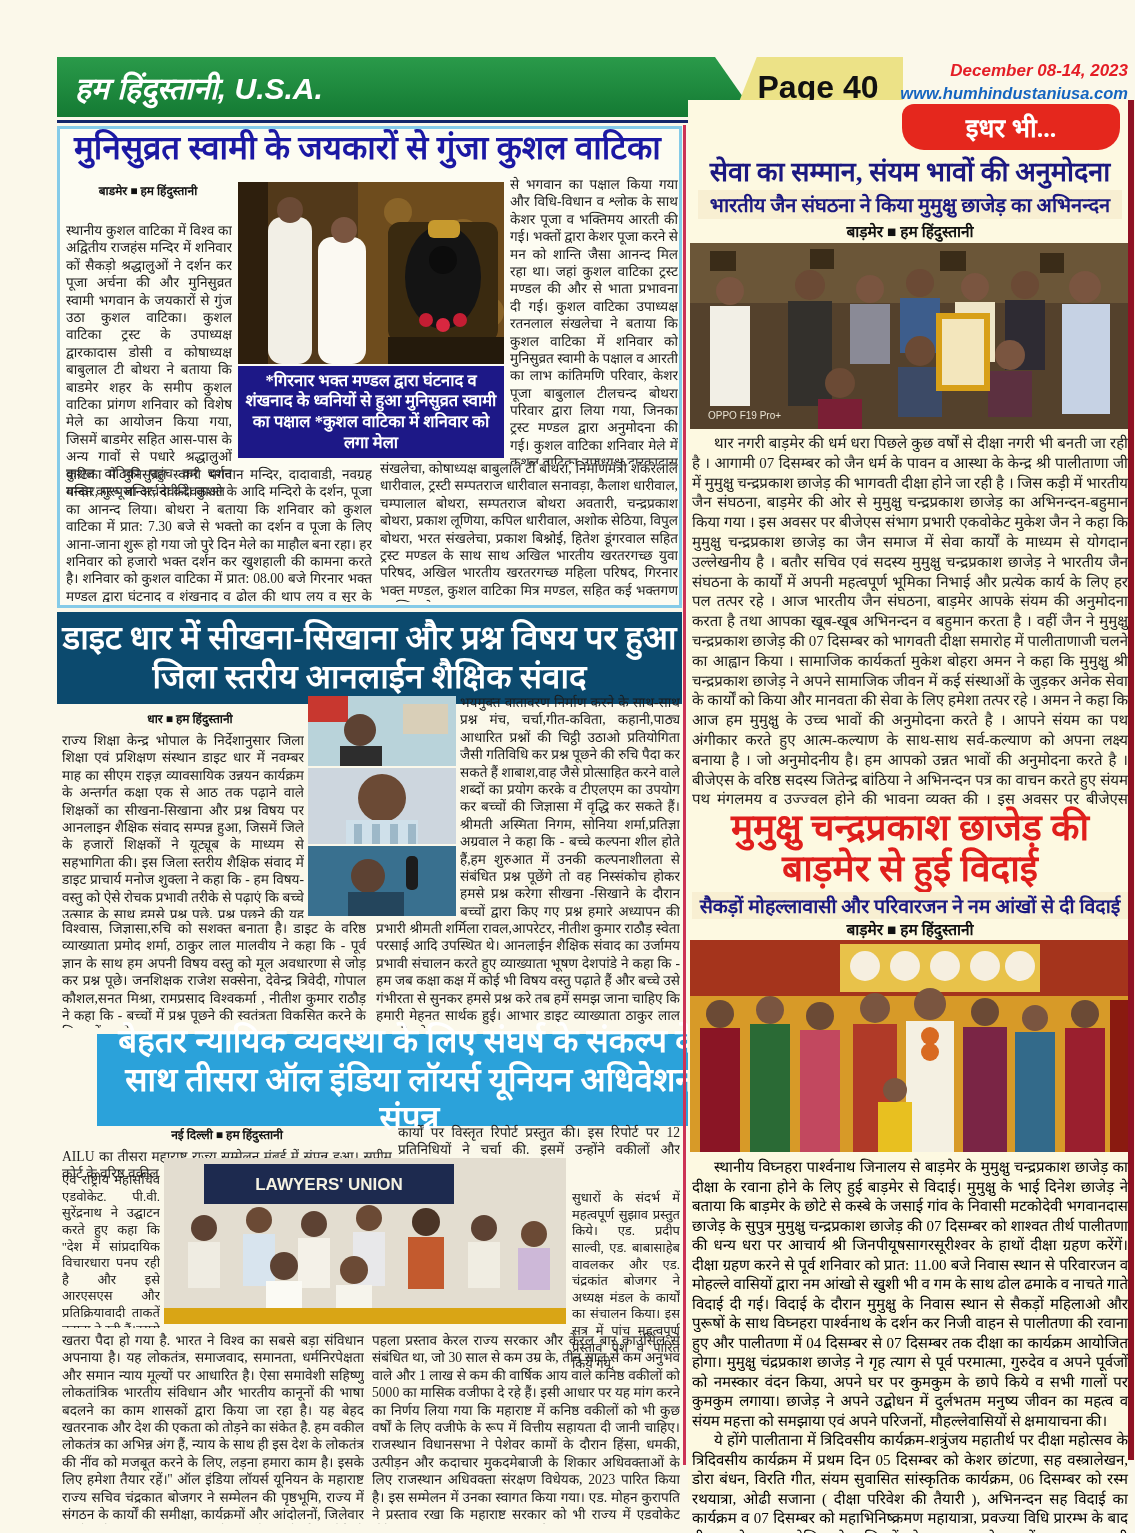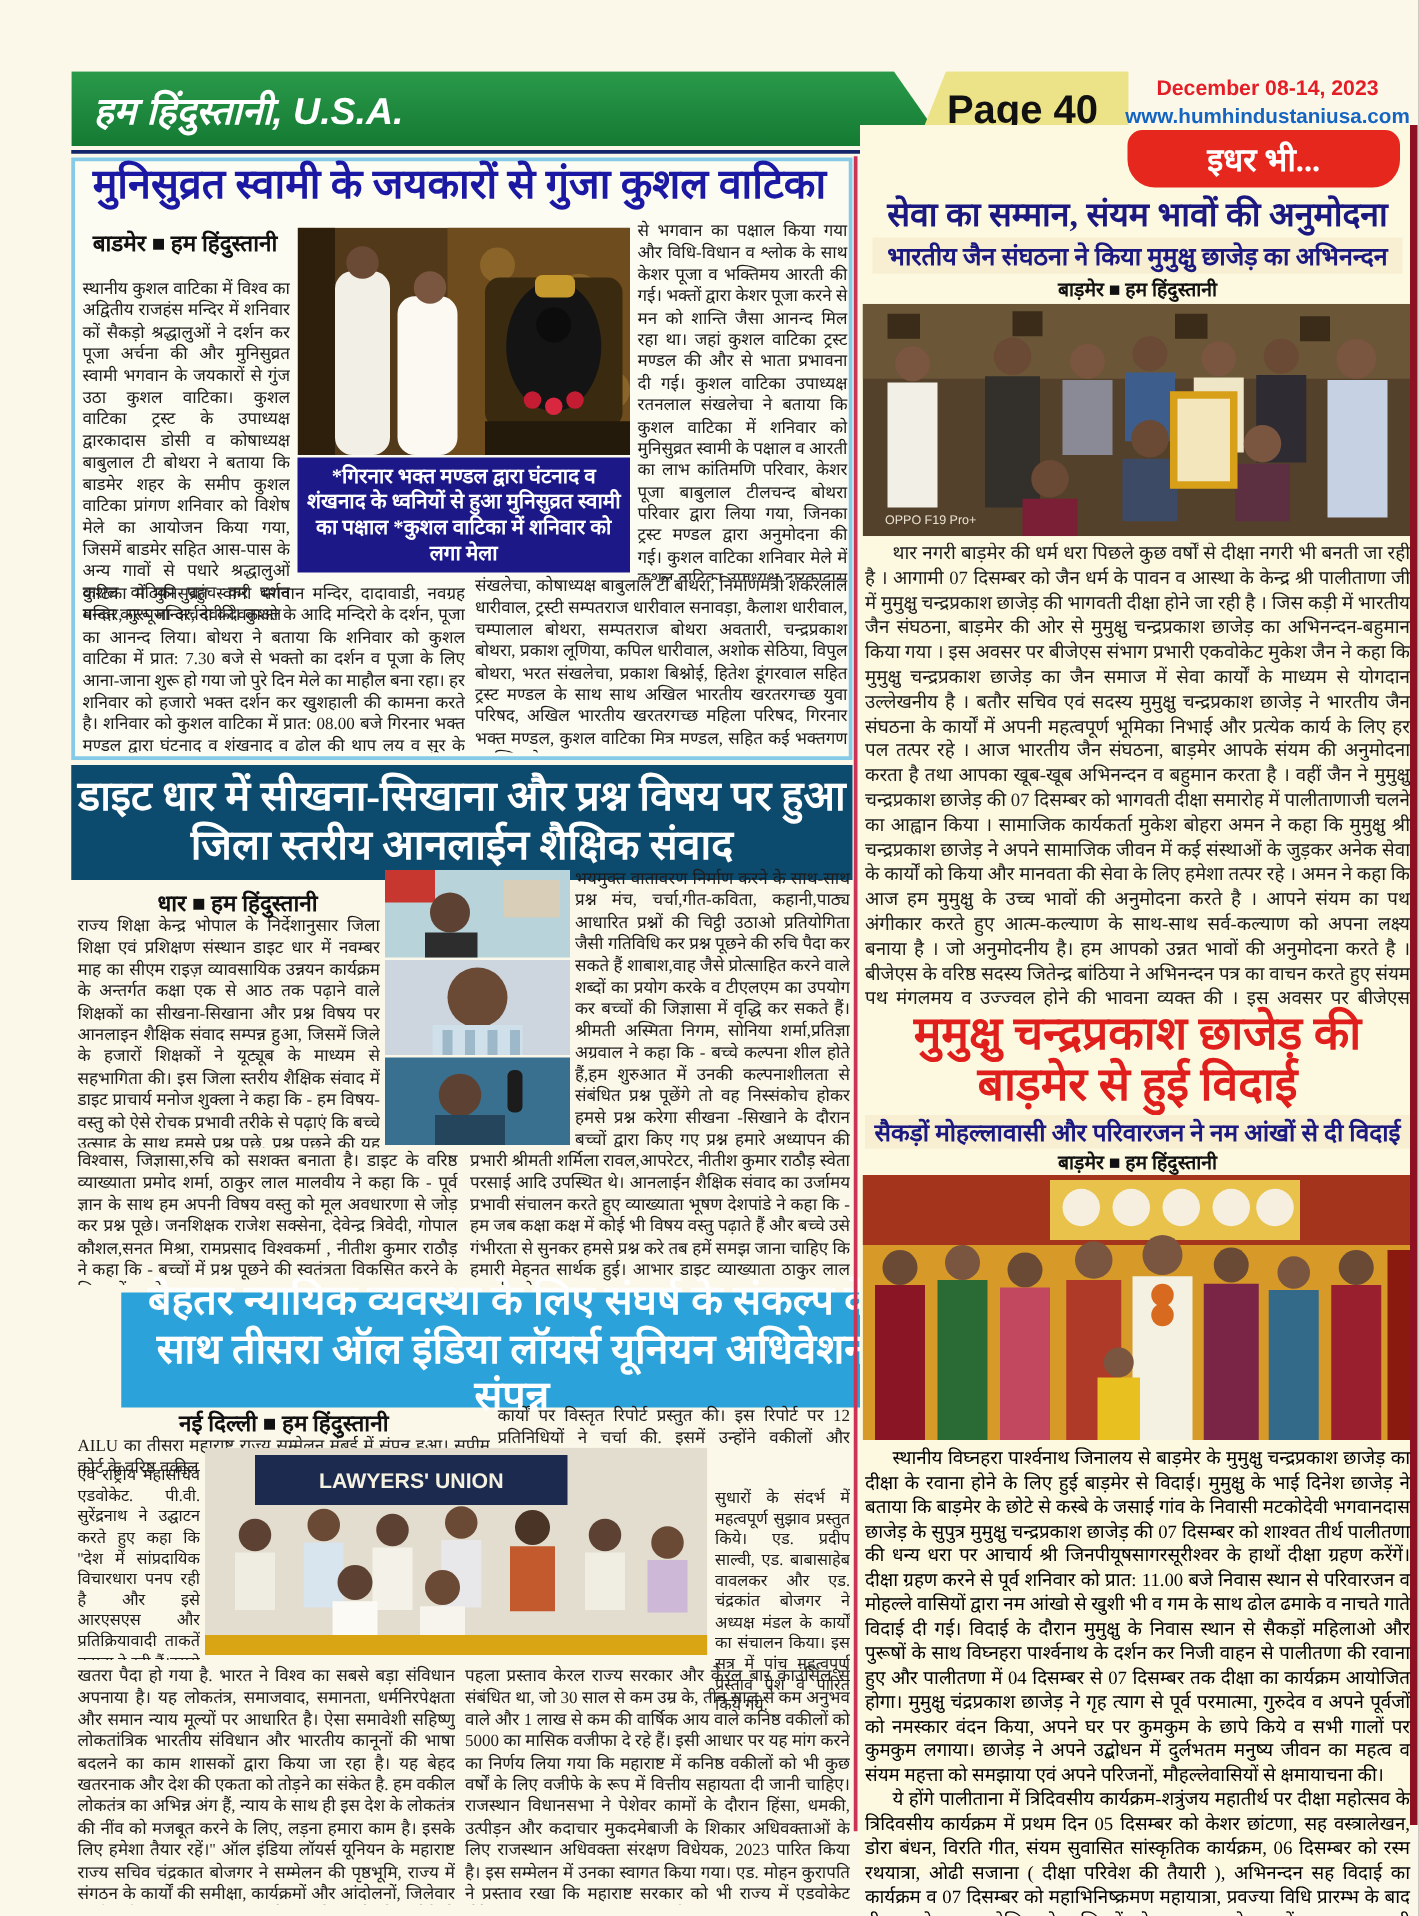--- a/index.html
+++ b/index.html
@@ -8,28 +8,28 @@
   .abs{position:absolute;}
   
   .masthead{left:57px;top:57px;width:700px;height:60px;background:linear-gradient(#2a9a4a,#147a33);
             clip-path:polygon(0 0,94% 0,100% 100%,0 100%);display:flex;align-items:center;
             padding-left:18px;box-sizing:border-box;color:#fff;font-weight:bold;font-size:30px;
             font-family:"Liberation Sans",sans-serif;font-style:italic;}
   .pagelabel{left:733px;top:57px;width:170px;height:60px;background:#ece287;
              clip-path:polygon(14% 0,100% 0,100% 100%,0 100%);display:flex;align-items:center;
              justify-content:center;font-weight:bold;font-size:32px;color:#111;
              font-family:"Liberation Sans",sans-serif;}
-  .hdr-right{left:900px;top:58px;width:228px;height:58px;text-align:center;
-             font-family:"Liberation Sans",sans-serif;font-weight:bold;}
+  .hdr-right{left:900px;top:58px;width:228px;height:58px;text-align:right;
+             font-family:"Liberation Sans",sans-serif;font-weight:bold;font-style:italic;}
   .hdr-date{color:#e41e26;font-size:17px;line-height:1.5;}
   .hdr-url{color:#1565c0;font-size:16.5px;}
   .hdr-rule{left:57px;top:120px;width:1071px;height:3px;background:#13266b;}
   
   .body-txt{font-size:13.6px;line-height:1.28;text-align:justify;color:#1c1c1c;overflow:hidden;}
-  .byline{font-weight:bold;font-size:18px;text-align:center;color:#111;}
+  .byline{font-weight:bold;font-size:12px;text-align:center;color:#111;}
   
   .a1-box{left:57px;top:126px;width:625px;height:482px;border:3px solid #85cbe8;background:#fdfcf2;box-sizing:border-box;}
   .a1-head{left:60px;top:131px;width:615px;height:46px;color:#1b18a3;font-weight:bold;font-size:33px;
            text-align:center;line-height:1.05;}
   .a1-byline{left:64px;top:182px;width:168px;}
   .a1-col1{left:66px;top:222px;width:166px;height:382px;}
   .a1-photo{left:238px;top:182px;width:266px;height:182px;overflow:hidden;}
   .a1-caption{left:238px;top:366px;width:266px;height:92px;background:#1d1887;color:#fff;
               font-weight:bold;font-size:16.5px;text-align:center;line-height:1.25;
               display:flex;align-items:center;justify-content:center;padding:2px 6px;box-sizing:border-box;}

